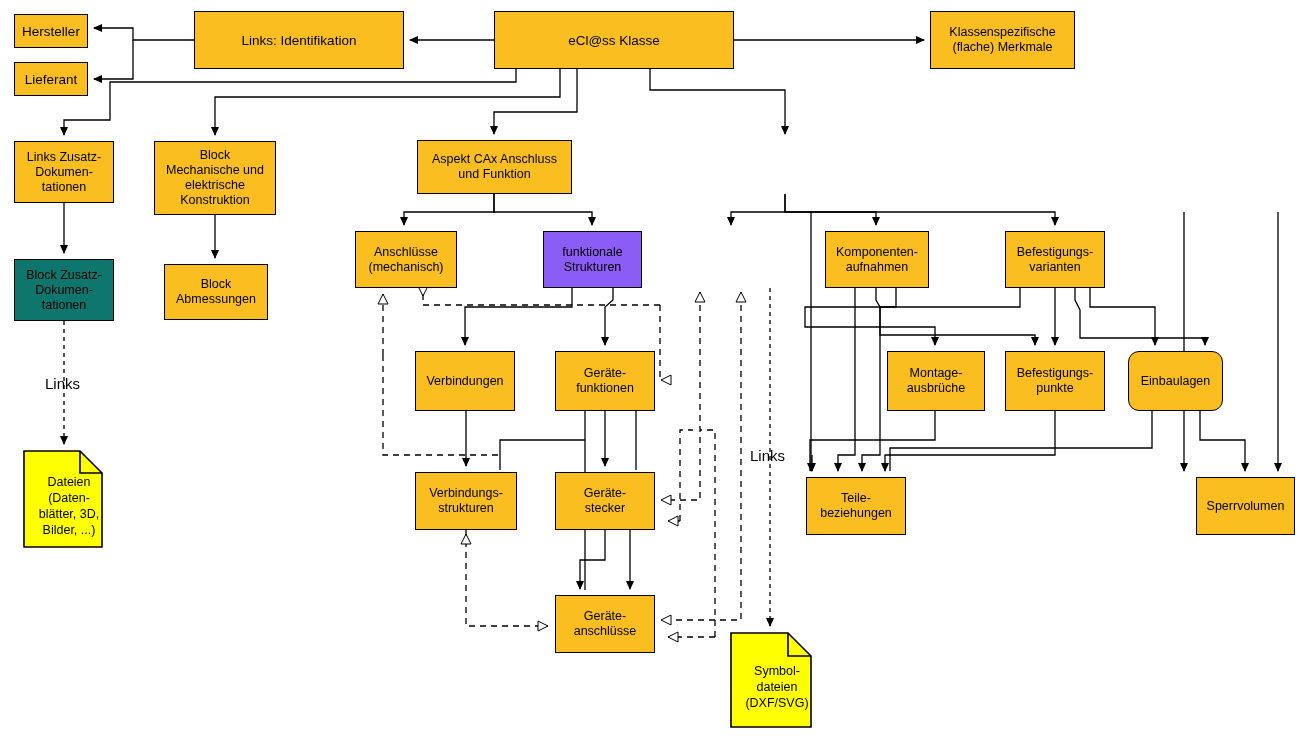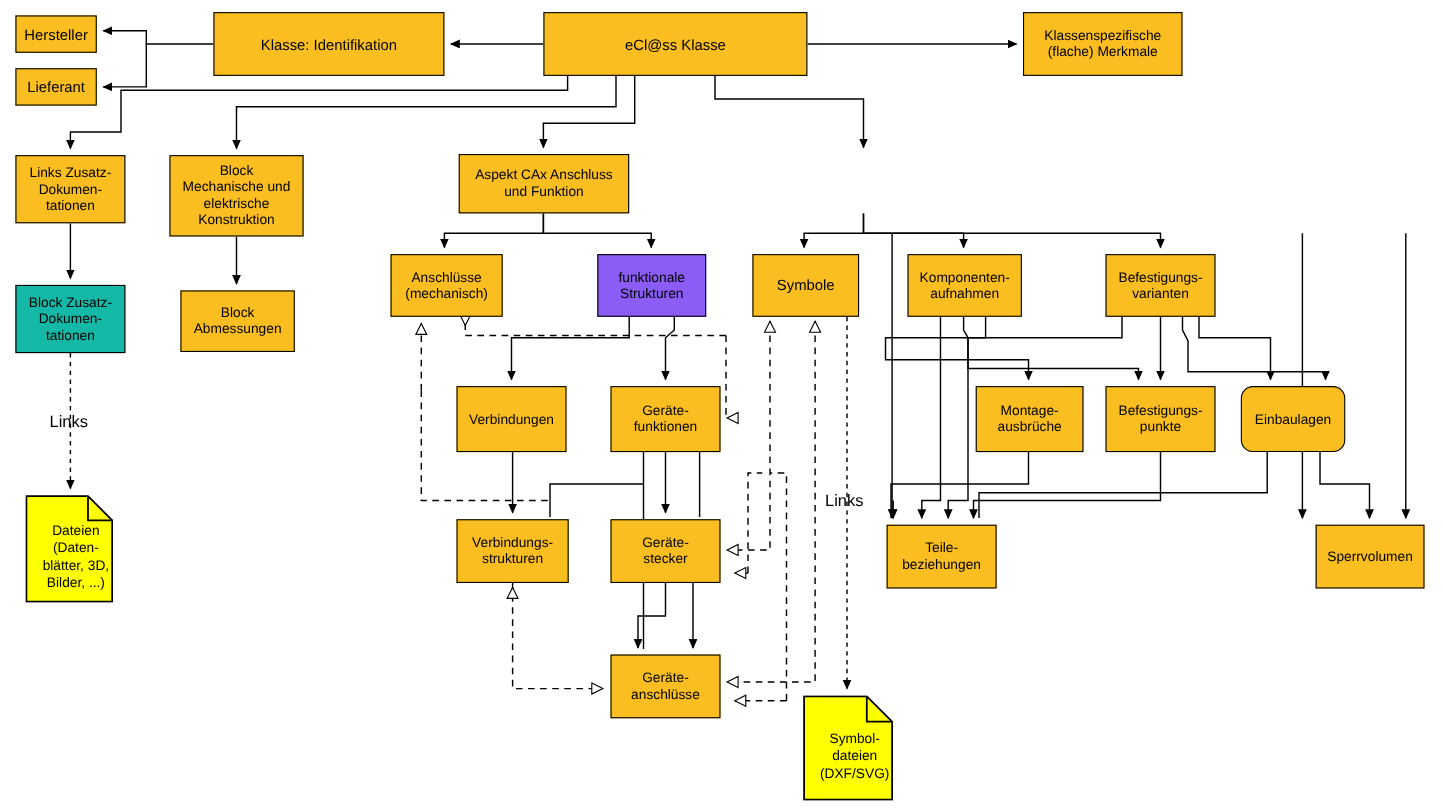--- a/index.html
+++ b/index.html
@@ -132,43 +132,42 @@
       <path d="M715,637 L715,430 L700,430"></path>
       <path d="M715,637 L668,637" marker-end="url(#hollow)"></path>
 
       <path d="M466,530 L466,626 L548,626" marker-end="url(#hollow)"></path>
       <path d="M466,536 L466,534" marker-end="url(#hollow)"></path>
     </g>
   </svg>
 
   <div class="node big" style="left: 14px; top: 14px; width: 74px; height: 34px; background: rgb(251, 190, 32);">Hersteller</div>
   <div class="node big" style="left: 14px; top: 62px; width: 74px; height: 34px; background: rgb(251, 190, 32);">Lieferant</div>
-  <div class="node big" style="left: 194px; top: 11px; width: 210px; height: 58px; background: rgb(251, 190, 32);">Klasse: Identifikation</div>
+  <div class="node big" style="left: 194px; top: 11px; width: 210px; height: 58px; background: rgb(251, 190, 32);">Links: Identifikation</div>
   <div class="node big" style="left: 494px; top: 11px; width: 240px; height: 58px; background: rgb(251, 190, 32);">eCl@ss Klasse</div>
   <div class="node" style="left: 930px; top: 11px; width: 145px; height: 58px; background: rgb(251, 190, 32);">Klassenspezifische
 (flache) Merkmale</div>
   <div class="node" style="left: 14px; top: 141px; width: 100px; height: 62px; background: rgb(251, 190, 32);">Links Zusatz-
 Dokumen-
 tationen</div>
   <div class="node" style="left: 154px; top: 141px; width: 122px; height: 74px; background: rgb(251, 190, 32);">Block
 Mechanische und
 elektrische
 Konstruktion</div>
   <div class="node" style="left: 417px; top: 140px; width: 155px; height: 54px; background: rgb(251, 190, 32);">Aspekt CAx Anschluss
 und Funktion</div>
-  <div class="node" style="left: 14px; top: 259px; width: 100px; height: 62px; background: #14b8a6;">Block Zusatz-
+  <div class="node" style="left: 14px; top: 259px; width: 100px; height: 62px; background: #0f766e;">Block Zusatz-
 Dokumen-
 tationen</div>
   <div class="node" style="left: 164px; top: 264px; width: 104px; height: 56px; background: rgb(251, 190, 32);">Block
 Abmessungen</div>
   <div class="node" style="left: 355px; top: 231px; width: 102px; height: 57px; background: rgb(251, 190, 32);">Anschlüsse
 (mechanisch)</div>
   <div class="node" style="left: 543px; top: 231px; width: 99px; height: 57px; background: #8b5cf6;">funktionale
 Strukturen</div>
-  <div class="node big" style="left: 684px; top: 231px; width: 97px; height: 57px; background: rgb(251, 190, 32);">Symbole</div>
   <div class="node" style="left: 825px; top: 231px; width: 104px; height: 57px; background: rgb(251, 190, 32);">Komponenten-
 aufnahmen</div>
   <div class="node" style="left: 1005px; top: 231px; width: 100px; height: 57px; background: rgb(251, 190, 32);">Befestigungs-
 varianten</div>
   <div class="node" style="left: 415px; top: 351px; width: 100px; height: 60px; background: rgb(251, 190, 32);">Verbindungen</div>
   <div class="node" style="left: 555px; top: 351px; width: 100px; height: 60px; background: rgb(251, 190, 32);">Geräte-
 funktionen</div>
   <div class="node" style="left: 887px; top: 351px; width: 98px; height: 60px; background: rgb(251, 190, 32);">Montage-
 ausbrüche</div>
   <div class="node" style="left: 1005px; top: 351px; width: 100px; height: 60px; background: rgb(251, 190, 32);">Befestigungs-

